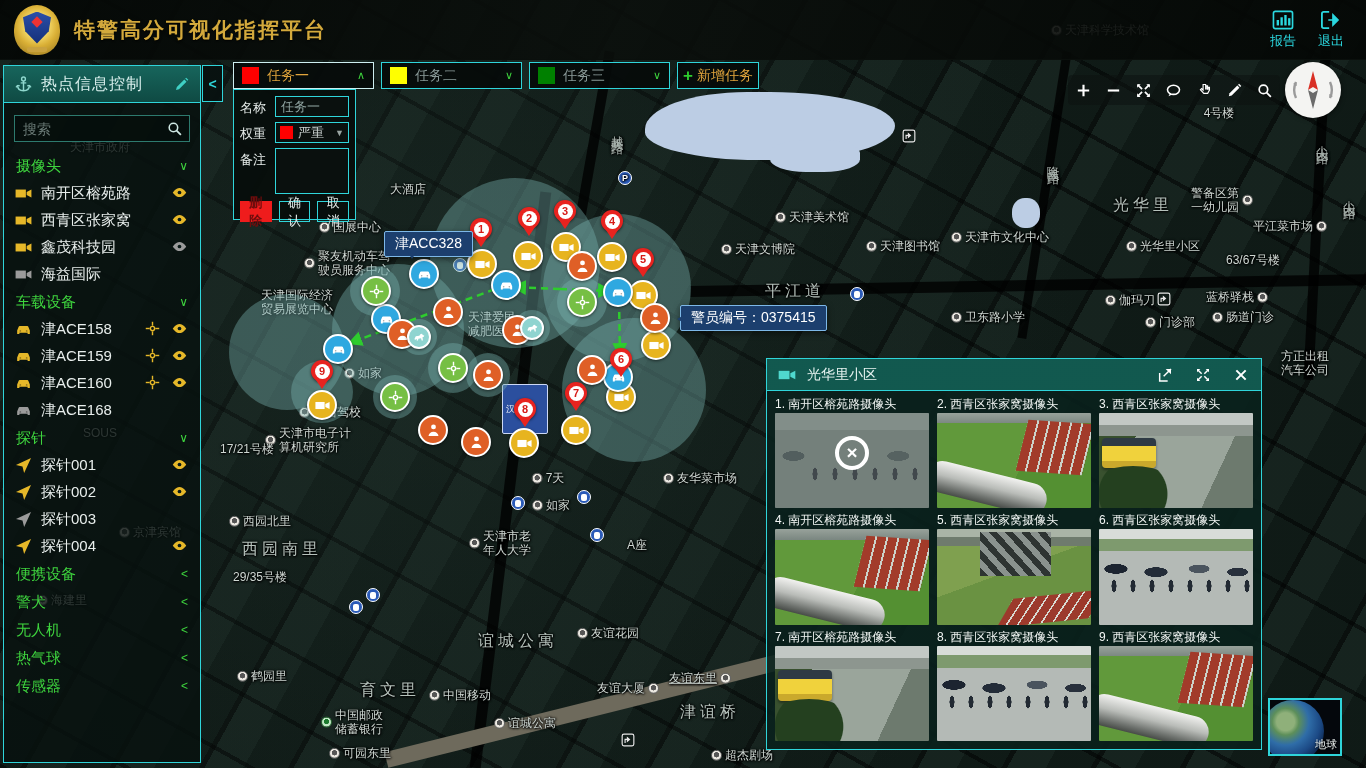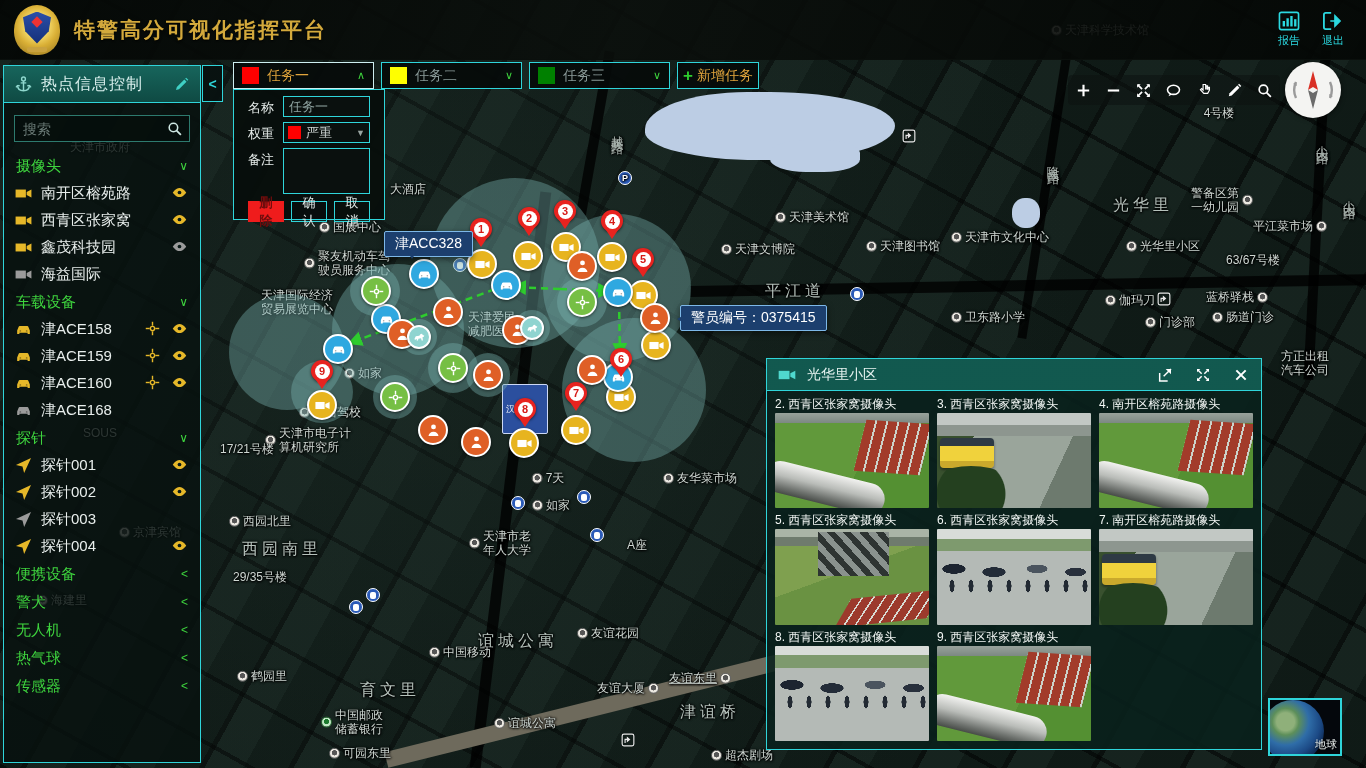--- a/index.html
+++ b/index.html
@@ -84,21 +84,21 @@
   .badge{position:relative;width:46px;height:50px;margin-left:14px;flex:none;}
   .badge .gold{position:absolute;inset:0;border-radius:50% 50% 46% 46%;
       background:radial-gradient(circle at 50% 42%, #f4d969 0 30%, #d9af35 55%, #8f6f1d 100%);}
   .badge .shield{position:absolute;left:9px;top:7px;width:28px;height:32px;background:linear-gradient(#2a4fa8,#15307a);
       clip-path:polygon(50% 0%,100% 18%,92% 62%,50% 100%,8% 62%,0% 18%);}
   .badge .star{position:absolute;left:19px;top:13px;width:8px;height:8px;background:#e33;transform:rotate(45deg);}
   .badge .ribbon{position:absolute;left:13px;bottom:3px;width:20px;height:5px;background:#c9a23f;border-radius:2px;}
   .app-title{color:#d3a93c;font-size:21px;font-weight:bold;letter-spacing:2px;margin-left:14px;
       text-shadow:0 1px 2px #000;}
   .hdr-actions{margin-left:auto;display:flex;gap:22px;margin-right:22px;}
-  .hdr-btn{display:flex;flex-direction:column;gap:2px;color:#2bd8e0;font-size:11px;cursor:pointer;}
+  .hdr-btn{display:flex;flex-direction:column;align-items:center;gap:2px;color:#2bd8e0;font-size:13px;cursor:pointer;}
   .hdr-btn svg{width:22px;height:20px;}
 
   
   .sidebar{position:absolute;left:3px;top:65px;width:198px;height:698px;z-index:10;
       background:rgba(7,17,15,.82);border:1px solid #2fd5da;}
   .sb-head{height:37px;background:linear-gradient(#17655c,#0f4a43);border-bottom:1px solid #2fd5da;
       display:flex;align-items:center;padding:0 10px;gap:8px;}
   .sb-head svg.anchor{width:19px;height:19px;flex:none;}
   .sb-title{color:#d8efec;font-size:16px;letter-spacing:1px;flex:1;}
   .sb-head svg.pencil{width:16px;height:16px;flex:none;cursor:pointer;}
@@ -126,22 +126,22 @@
       align-items:center;padding:0 8px;gap:8px;cursor:pointer;}
   .task-tab.sel{border-color:#cdeef0;}
   .task-tab .swatch{width:17px;height:17px;flex:none;}
   .task-tab .tab-label{font-size:14px;color:#8a9a98;}
   .task-tab.sel .tab-label{color:#e0a43c;}
   .task-tab .chev{margin-left:auto;color:#3ed43e;font-size:11px;}
   .add-task{width:82px;height:27px;background:rgba(6,10,9,.9);border:1px solid #2fd5da;display:flex;
       align-items:center;justify-content:center;gap:4px;cursor:pointer;}
   .add-task .plus{color:#2ecc2e;font-size:17px;font-weight:bold;}
   .add-task .al{color:#e0a43c;font-size:14px;}
-  .task-form{position:absolute;left:233px;top:89px;width:152px;height:131px;background:rgba(7,13,11,.92);
-      border:1px solid #2fd5da;z-index:8;padding:6px 14px;}
+  .task-form{position:absolute;left:233px;top:89px;width:123px;height:131px;background:rgba(7,13,11,.92);
+      border:1px solid #2fd5da;z-index:8;padding:6px 6px;}
   .tf-row{display:flex;align-items:flex-start;margin-bottom:5px;gap:5px;}
   .tf-label{color:#e6ecea;font-size:13px;width:30px;flex:none;padding-top:3px;}
   .tf-input{flex:1;height:21px;background:#0a100e;border:1px solid #2fd5da;color:#8fa3a0;font-size:13px;
       padding:0 5px;outline:none;font-family:inherit;width:100%;}
   .tf-select{flex:1;height:21px;background:#0a100e;border:1px solid #2fd5da;display:flex;align-items:center;
       padding:0 4px;gap:5px;cursor:pointer;}
   .tf-select .sw{width:13px;height:13px;background:#f00;flex:none;}
   .tf-select .sv{color:#cfd6d4;font-size:13px;flex:1;}
   .tf-select .caret{color:#9aa5a2;font-size:9px;}
   .tf-textarea{flex:1;height:46px;background:#0a100e;border:1px solid #2fd5da;resize:none;outline:none;
@@ -371,21 +371,21 @@
       <div class="lb plain" style="left: 637px; top: 545px;">
         <span class="t">A座</span>
       </div>
       <div class="lb area" style="left: 518px; top: 641px;">
         <span class="t">谊城公寓</span>
       </div>
       <div class="lb poi" style="left: 608px; top: 633px;">
         <span class="dot"></span>
         <span class="t">友谊花园</span>
       </div>
-      <div class="lb poi" style="left: 460px; top: 652px; justify-content: flex-end;">
+      <div class="lb poi" style="left: 460px; top: 695px; justify-content: flex-end;">
         <span class="dot"></span>
         <span class="t">中国移动</span>
       </div>
       <div class="lb poi" style="left: 262px; top: 676px;">
         <span class="dot"></span>
         <span class="t">鹤园里</span>
       </div>
       <div class="lb area" style="left: 390px; top: 690px;">
         <span class="t">育文里</span>
       </div>
@@ -861,20 +861,27 @@
           </svg>
         </span>
       <span class="vico">
           <svg viewBox="0 0 24 24">
             <path d="M5 5l14 14M19 5L5 19" stroke="#fff" stroke-width="3"></path>
           </svg>
         </span>
     </div>
     <div class="vp-body" id="video-grid">
         <div class="vcell">
+          <div class="vlabel">1. 南开区榕苑路摄像头</div>
+          <div class="thumb scene-offline">
+            <div class="offline-veil"></div>
+            <div class="offline-badge">×</div>
+          </div>
+        </div>
+        <div class="vcell">
           <div class="vlabel">2. 西青区张家窝摄像头</div>
           <div class="thumb scene-campus"></div>
         </div>
         <div class="vcell">
           <div class="vlabel">3. 西青区张家窝摄像头</div>
           <div class="thumb scene-busstreet"></div>
         </div>
         <div class="vcell">
           <div class="vlabel">4. 南开区榕苑路摄像头</div>
           <div class="thumb scene-campus"></div>

